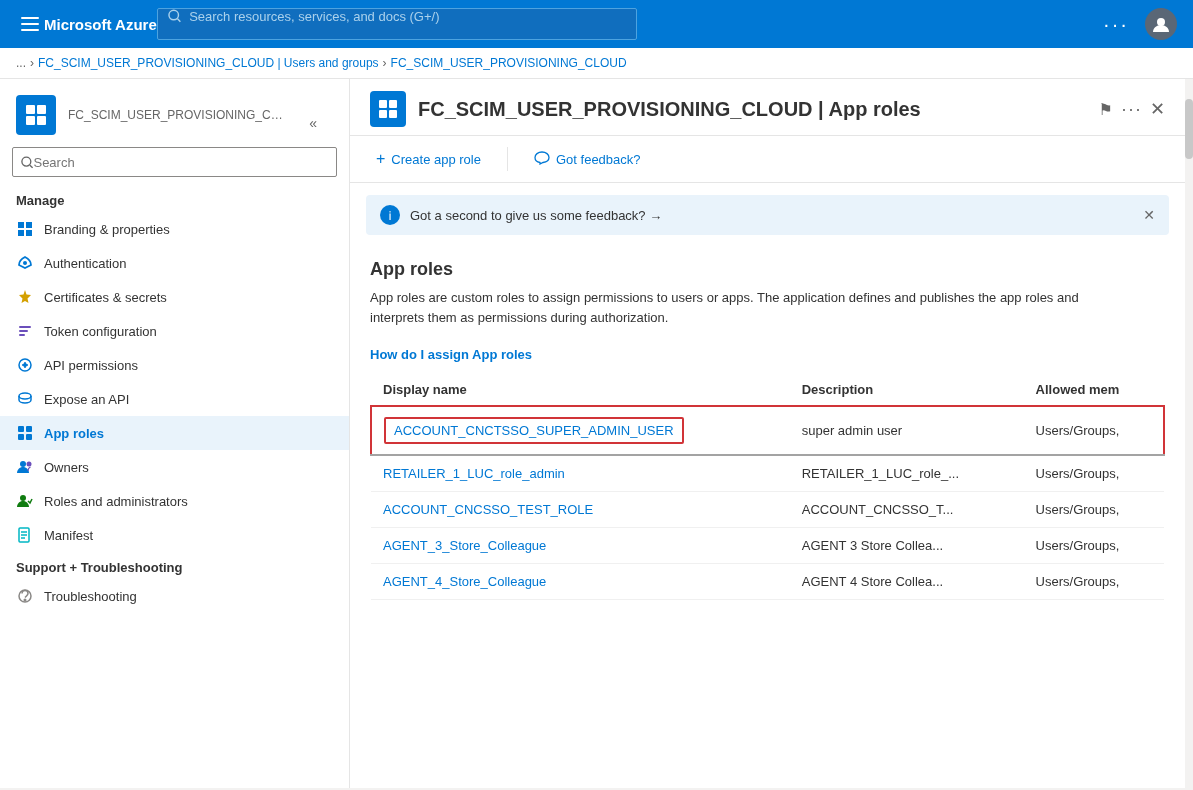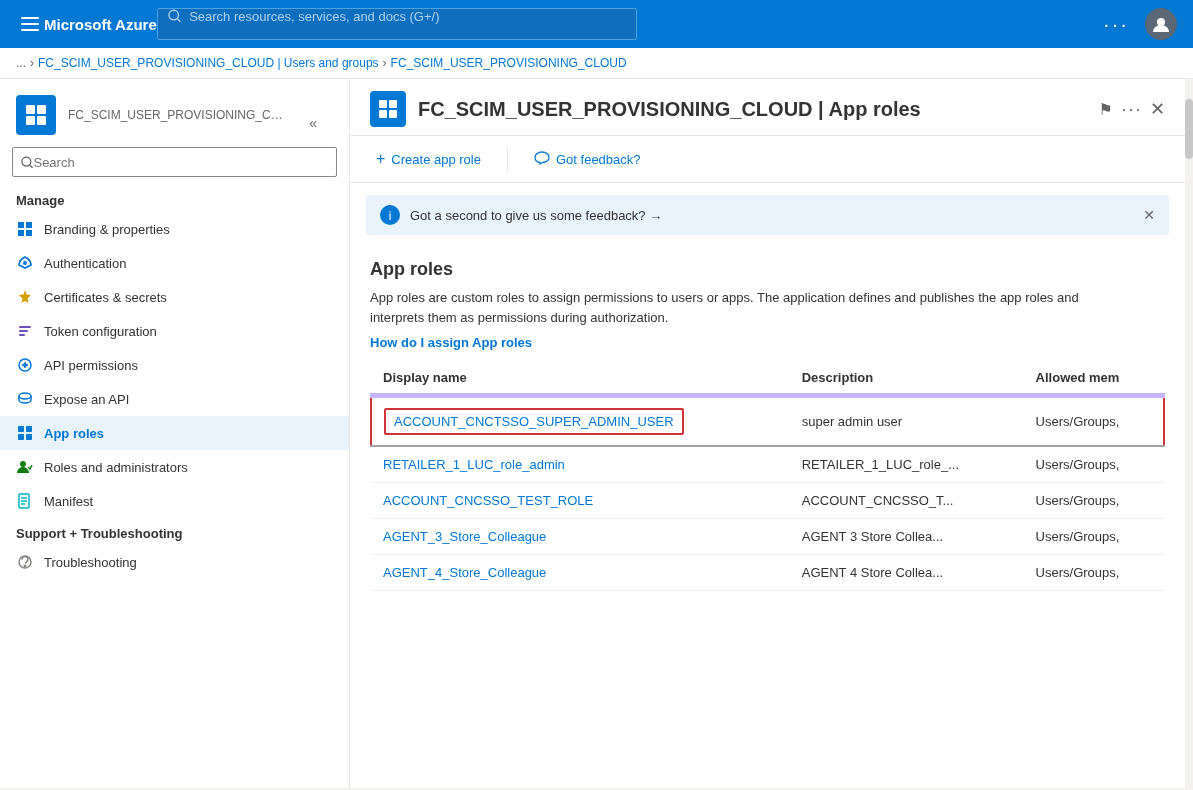--- a/index.html
+++ b/index.html
@@ -288,21 +288,21 @@
       padding: 12px 20px;
     }
     .app-roles-title {
       font-size: 18px;
       font-weight: 600;
       margin-bottom: 8px;
     }
     .app-roles-desc {
       font-size: 13px;
       color: #333;
-      margin-bottom: 8px;
+      margin-bottom: 20px;
       max-width: 720px;
       line-height: 1.5;
     }
     .app-roles-help-link {
       color: #0078d4;
       font-size: 13px;
       cursor: pointer;
       font-weight: 600;
       text-decoration: none;
     }
@@ -313,21 +313,21 @@
     .roles-table {
       width: 100%;
       border-collapse: collapse;
     }
     .roles-table th {
       text-align: left;
       padding: 8px 12px;
       font-size: 13px;
       font-weight: 600;
       color: #333;
-      border-bottom: 5px solid #c4b5fd;
+      border-bottom: 1px solid #c4b5fd;
     }
     .roles-table td {
       padding: 10px 12px;
       font-size: 13px;
       border-bottom: 1px solid #f0f0f0;
       color: #333;
     }
     .role-link {
       color: #0078d4;
       cursor: pointer;
@@ -489,20 +489,31 @@
           <svg width="16" height="16" viewBox="0 0 16 16" fill="#0078d4">
               <rect x="1" y="1" width="6" height="6" rx="1"></rect>
               <rect x="9" y="1" width="6" height="6" rx="1"></rect>
               <rect x="1" y="9" width="6" height="6" rx="1"></rect>
               <rect x="9" y="9" width="6" height="6" rx="1"></rect>
             </svg>
         </div>
         <span>App roles</span>
       </div>
 
+      <div class="sidebar-item">
+        <div class="sidebar-item-icon icon-blue">
+          <svg width="16" height="16" viewBox="0 0 16 16" fill="#0078d4">
+              <circle cx="6" cy="5" r="3"></circle>
+              <path d="M0 14c0-3.31 2.69-6 6-6s6 2.69 6 6"></path>
+              <circle cx="12" cy="5" r="2.5" fill="#6b4fbb"></circle>
+              <path d="M11 12c0-2 1-3.5 2.5-4" stroke="#6b4fbb" stroke-width="1.2" fill="none"></path>
+            </svg>
+        </div>
+        <span>Owners</span>
+      </div>
 
       <div class="sidebar-item">
         <div class="sidebar-item-icon icon-green">
           <svg width="16" height="16" viewBox="0 0 16 16" fill="#107c10">
               <circle cx="6" cy="5" r="3"></circle>
               <path d="M0 14c0-3.31 2.69-6 6-6s6 2.69 6 6"></path>
               <path d="M11 8 L13 10 L15 6" stroke="#107c10" stroke-width="1.5" fill="none"></path>
             </svg>
         </div>
         <span>Roles and administrators</span>

